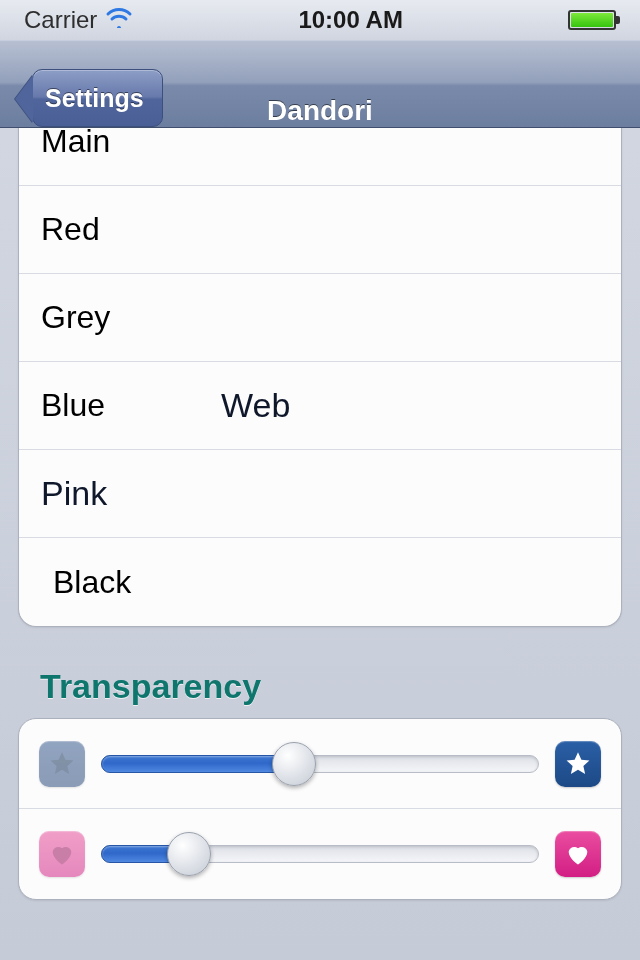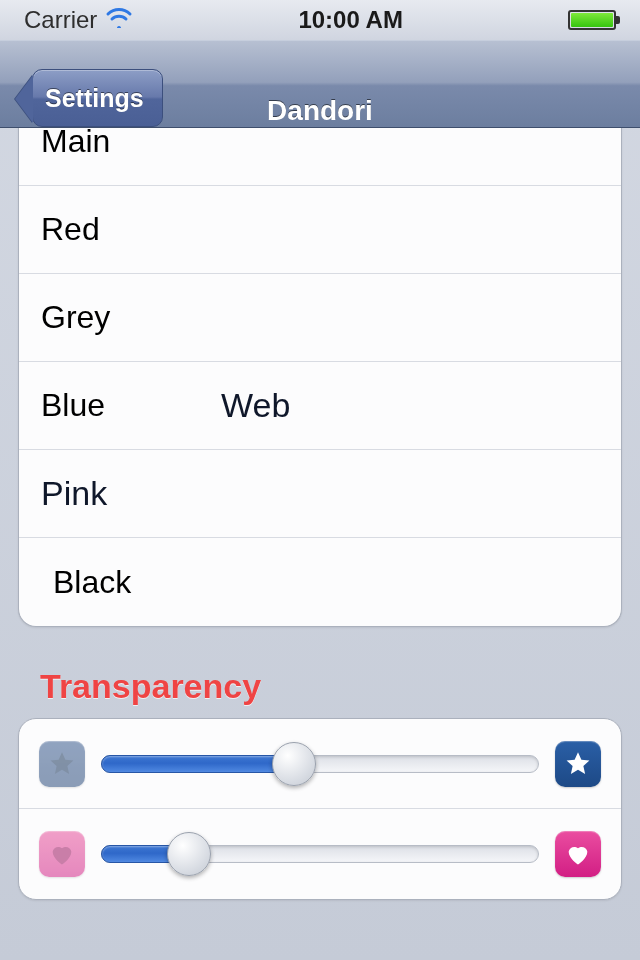--- a/index.html
+++ b/index.html
@@ -102,21 +102,21 @@
     padding: 0 22px;
     font-size: 32px;
     color: #000;
   }
   .row:last-child { border-bottom: none; margin-left: 12px; }
   .row-label { font-weight: 400; width: 180px; flex-shrink: 0; }
   .row-value { color: #0f172a; font-weight: 400; font-size: 34px; }
 
   
   .section-header {
-    color: #ef4444;
+    color: #0f766e;
     text-shadow: 0 1px 0 rgba(255,255,255,0.7);
     font-size: 34px;
     font-weight: 700;
     margin: 40px 0 12px 22px;
   }
 
   .card.sliders { margin-top: 0; }
   .slider-row {
     display: flex;
     align-items: center;

